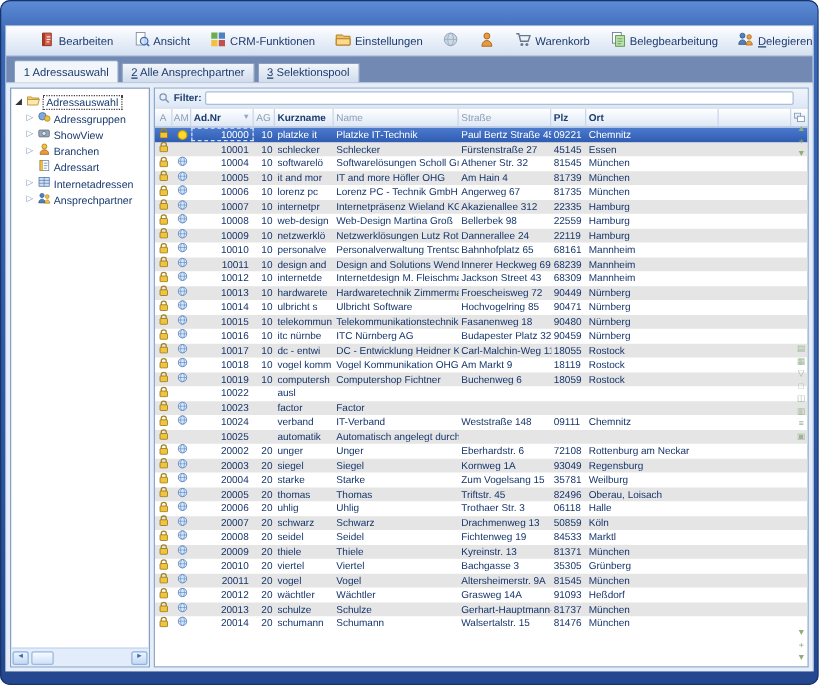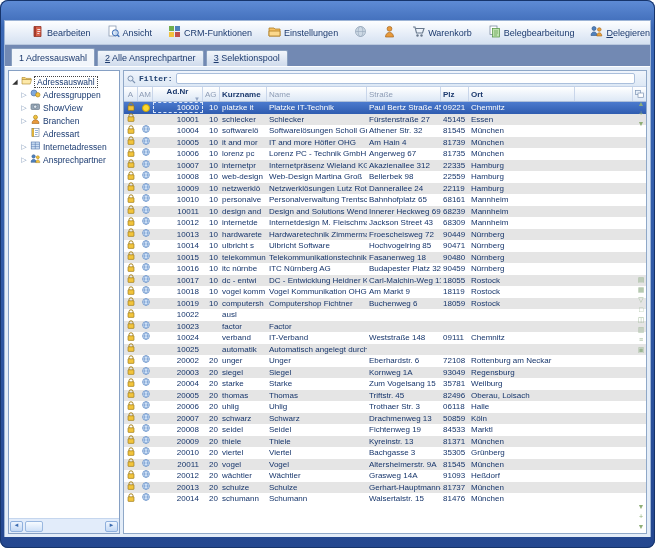--- a/index.html
+++ b/index.html
@@ -37,35 +37,35 @@
   .hs-btn{width:11px;height:9px;flex:0 0 auto;background:linear-gradient(#eef5fe,#c3d8f4);
     border:1px solid #8fb0dd;border-radius:2px;color:#3c6cb0;font-size:6px;line-height:7px;text-align:center;}
   .hs-right{margin-left:auto;}
   .hs-thumb{width:16px;height:9px;margin-left:2px;background:linear-gradient(#f7fbff,#cfe1f8);
     border:1px solid #9ab8e0;border-radius:2px;}
   
   .grid-wrap{flex:1;display:flex;flex-direction:column;min-width:0;}
   .grid-panel{flex:1;background:#fff;border:1px solid #8fa8c8;display:flex;flex-direction:column;position:relative;min-height:0;}
   .filter-bar{height:13px;flex:0 0 auto;display:flex;align-items:center;gap:3px;padding:1px 3px;
     background:linear-gradient(#f0f5fc,#dde8f5);border-bottom:1px solid #c3d2e8;}
-  .filter-label{font-size:8px;font-weight:bold;color:#20406f;font-family:Liberation Mono, monospace;}
+  .filter-label{font-size:8px;font-weight:bold;color:#20406f;}
   .filter-input{flex:1;height:9px;border:1px solid #aabfdc;border-radius:2px;background:#fff;
     font-size:8px;padding:0 2px;margin-right:8px;outline:none;font-family:"Liberation Sans",sans-serif;}
   .grid-header{height:14px;flex:0 0 auto;display:flex;align-items:stretch;font-size:8px;
     background:linear-gradient(#ffffff,#dde8f6);border-bottom:1px solid #aebfda;}
   .h{display:flex;align-items:center;padding:0 2px;border-right:1px solid #c9d6ea;color:#1c3a6e;
     overflow:hidden;white-space:nowrap;box-sizing:border-box;flex:0 0 auto;}
   .h.dim{color:#8d9cb5;}
   .h.bold{font-weight:bold;}
   .h.fill{flex:1;}
   .h-chooser{width:13px;flex:0 0 auto;display:flex;align-items:center;justify-content:center;border-right:none;}
   .sort-arrow{margin-left:auto;color:#93a5c4;font-size:6px;}
   .w-lock{width:14px;padding:0;justify-content:center;}
   .w-am{width:15px;padding:0;justify-content:center;}
-  .w-adnr{width:50px;flex-direction:column;}
+  .w-adnr{width:50px;}
   .w-ag{width:17px;}
   .w-kurz{width:47px;}
   .w-name{width:100px;}
   .w-str{width:74px;}
   .w-plz{width:28px;}
   .w-ort{width:106px;}
   .grid-body{flex:1;overflow:hidden;position:relative;}
   .g-row{display:flex;align-items:center;height:11.5px;font-size:8px;color:#16356b;}
   .g-row.alt{background:#e5e5e5;}
   .g-row.sel{background:linear-gradient(#4b7ace,#2f5cb0);color:#fff;}

